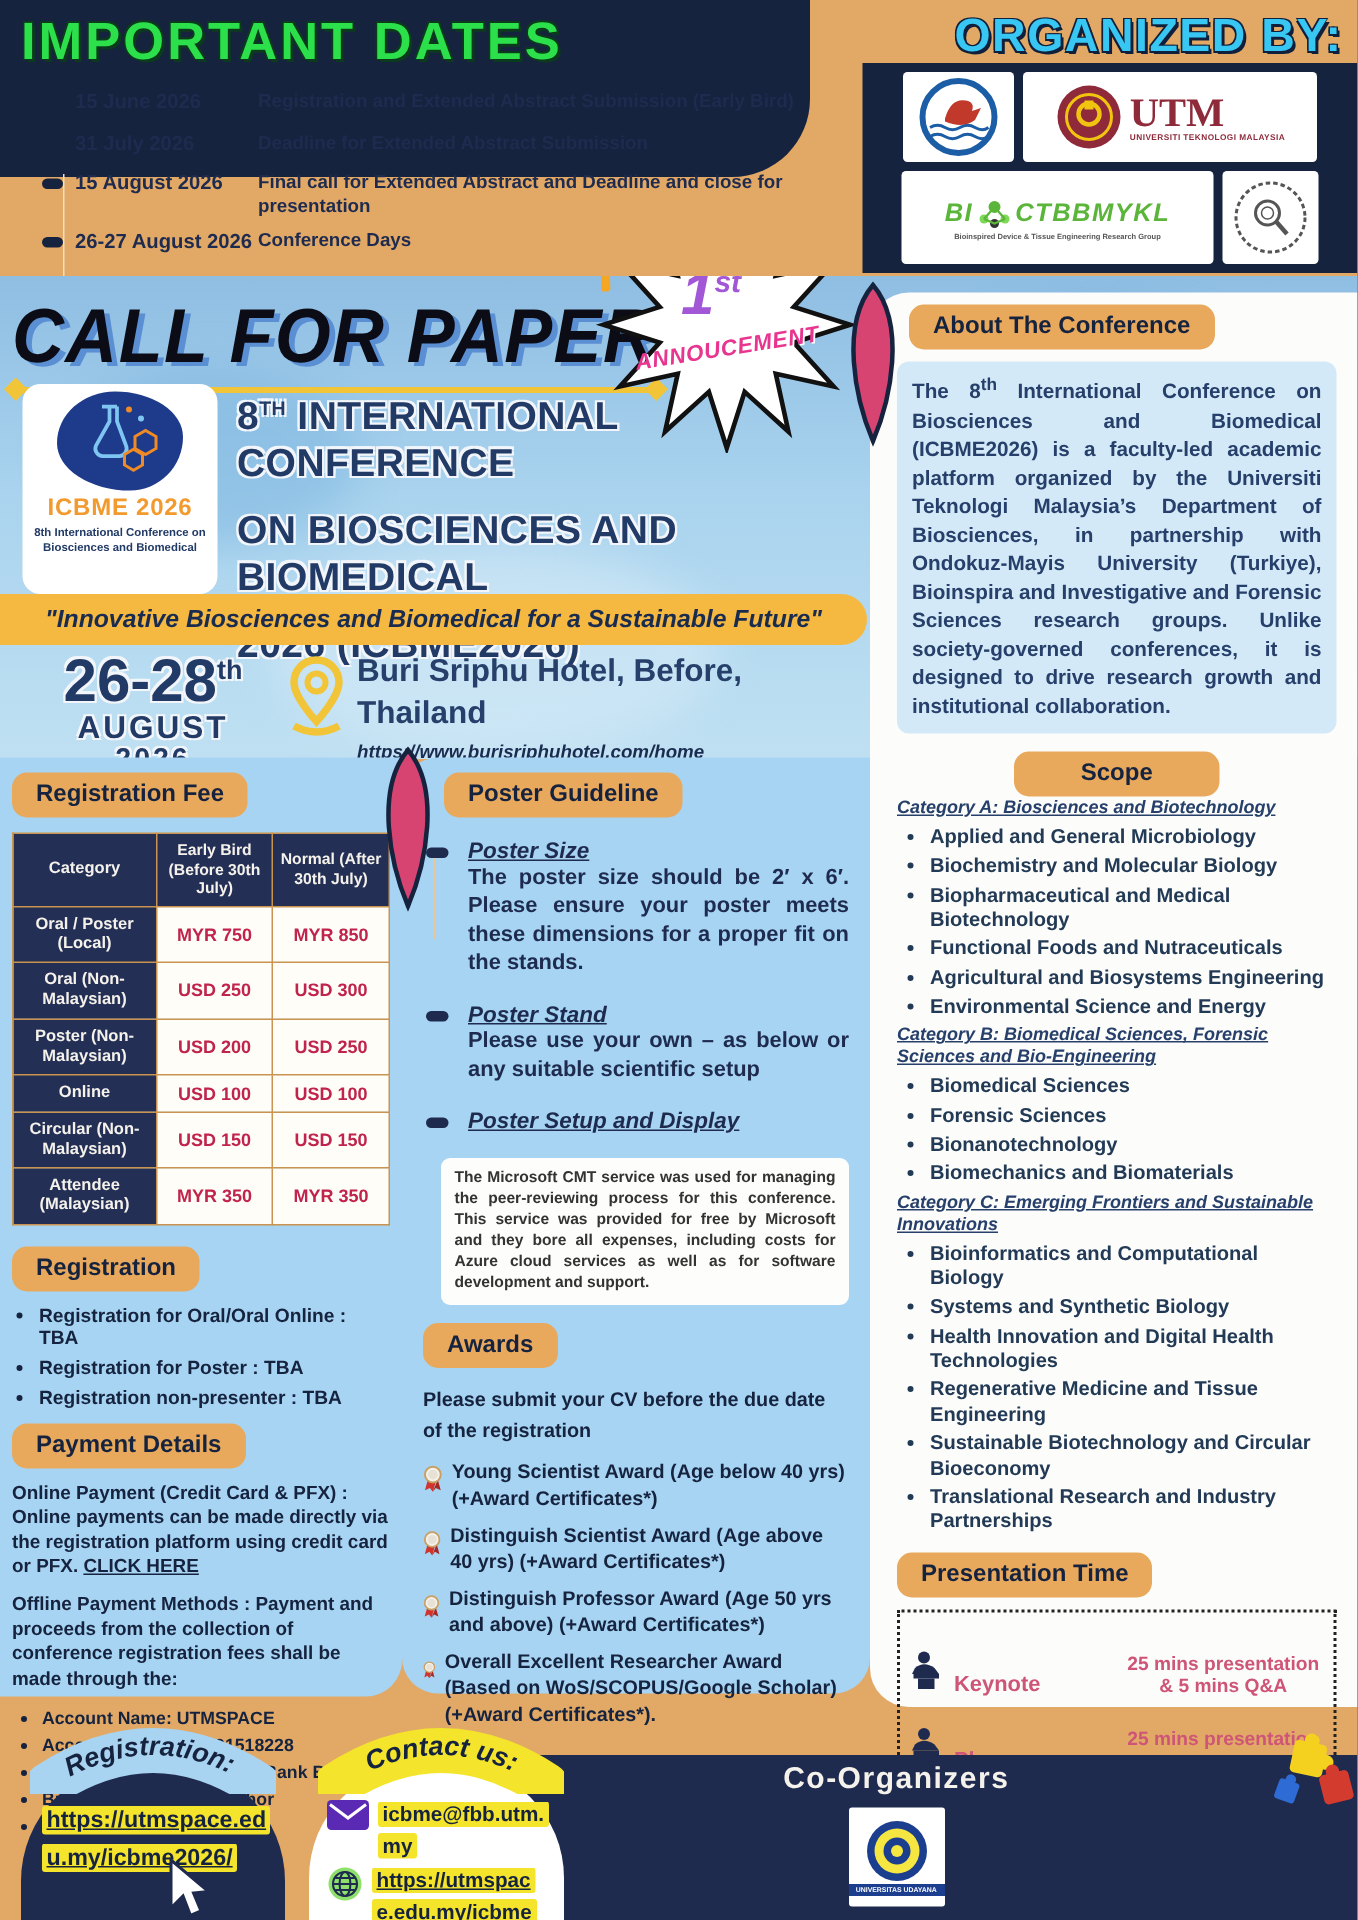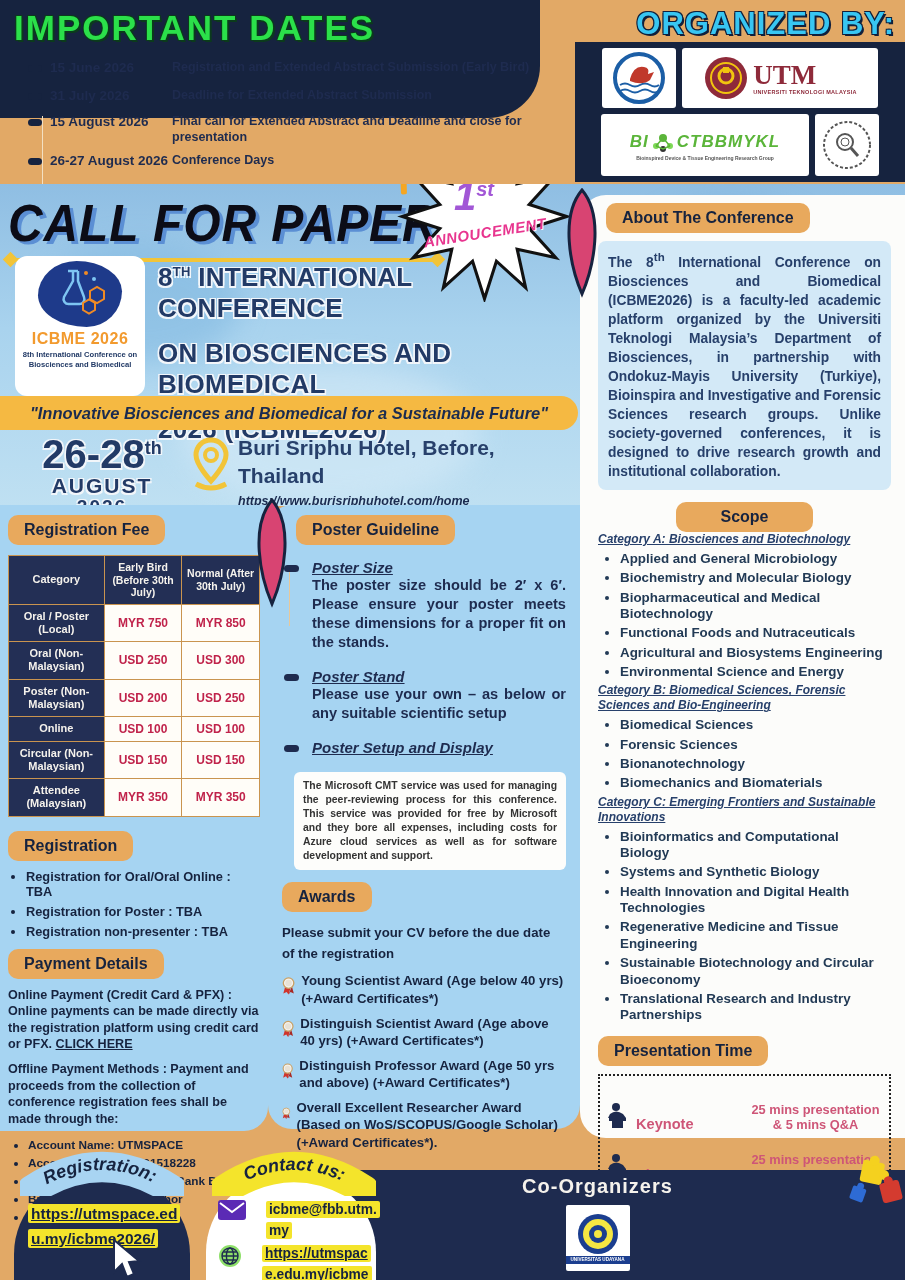--- a/index.html
+++ b/index.html
@@ -112,21 +112,21 @@
   .reg-bubble { position:absolute; left:12px; top:1146px; width:184px; height:134px; z-index:5; }
   .reg-dome { position:absolute; left:2px; top:30px; width:176px; height:104px; background:#1E2B4F; border-radius:78px 78px 0 0; }
   .arc-svg { position:absolute; left:8px; top:-6px; }
   .arc-text { font-size:18px; font-weight:800; font-style:italic; fill:#16233F; }
   .reg-link { position:absolute; left:16px; top:56px; width:150px; font-size:15.5px; font-weight:800; color:#16233F; line-height:1.6; word-break:break-all; text-decoration:underline; }
   .hl { background:#F4E42B; padding:1px 3px; box-decoration-break:clone; -webkit-box-decoration-break:clone; border-radius:2px; }
   .cursor-icon { position:absolute; left:96px; top:92px; }
 
   .contact-bubble { position:absolute; left:204px; top:1146px; width:178px; height:134px; z-index:5; }
   .contact-dome { position:absolute; left:2px; top:30px; width:170px; height:104px; background:#FFFFFF; border-radius:76px 76px 0 0; }
-  .contact-row { position:absolute; display:flex; gap:20px; align-items:flex-start; }
+  .contact-row { position:absolute; display:flex; gap:6px; align-items:flex-start; }
   .contact-text { width:112px; font-size:13.8px; font-weight:800; color:#16233F; line-height:1.5; word-break:break-all; }
   .contact-text.u { text-decoration:underline; }
 
   .coorg { position:absolute; left:290px; top:1170px; width:615px; height:110px; background:#1E2B4F; z-index:4; }
   .coorg-title { text-align:center; color:#F5F2EC; font-weight:900; font-size:20px; letter-spacing:1px; margin-top:5px; }
   .coorg-logos { display:flex; justify-content:center; align-items:center; gap:9px; margin-top:7px;flex-direction:column; }
   .cl-card { background:#fff; border-radius:2px; display:flex; flex-direction:column; align-items:center; justify-content:center; overflow:hidden; }
   .puzzles { position:absolute; right:-4px; top:-16px; }
   .tinytext { font-size:4.6px; font-weight:700; line-height:1.1; text-align:center; }
   .csnano-word { font-size:24px; font-weight:800; color:#1B2B3A; letter-spacing:1px; }

